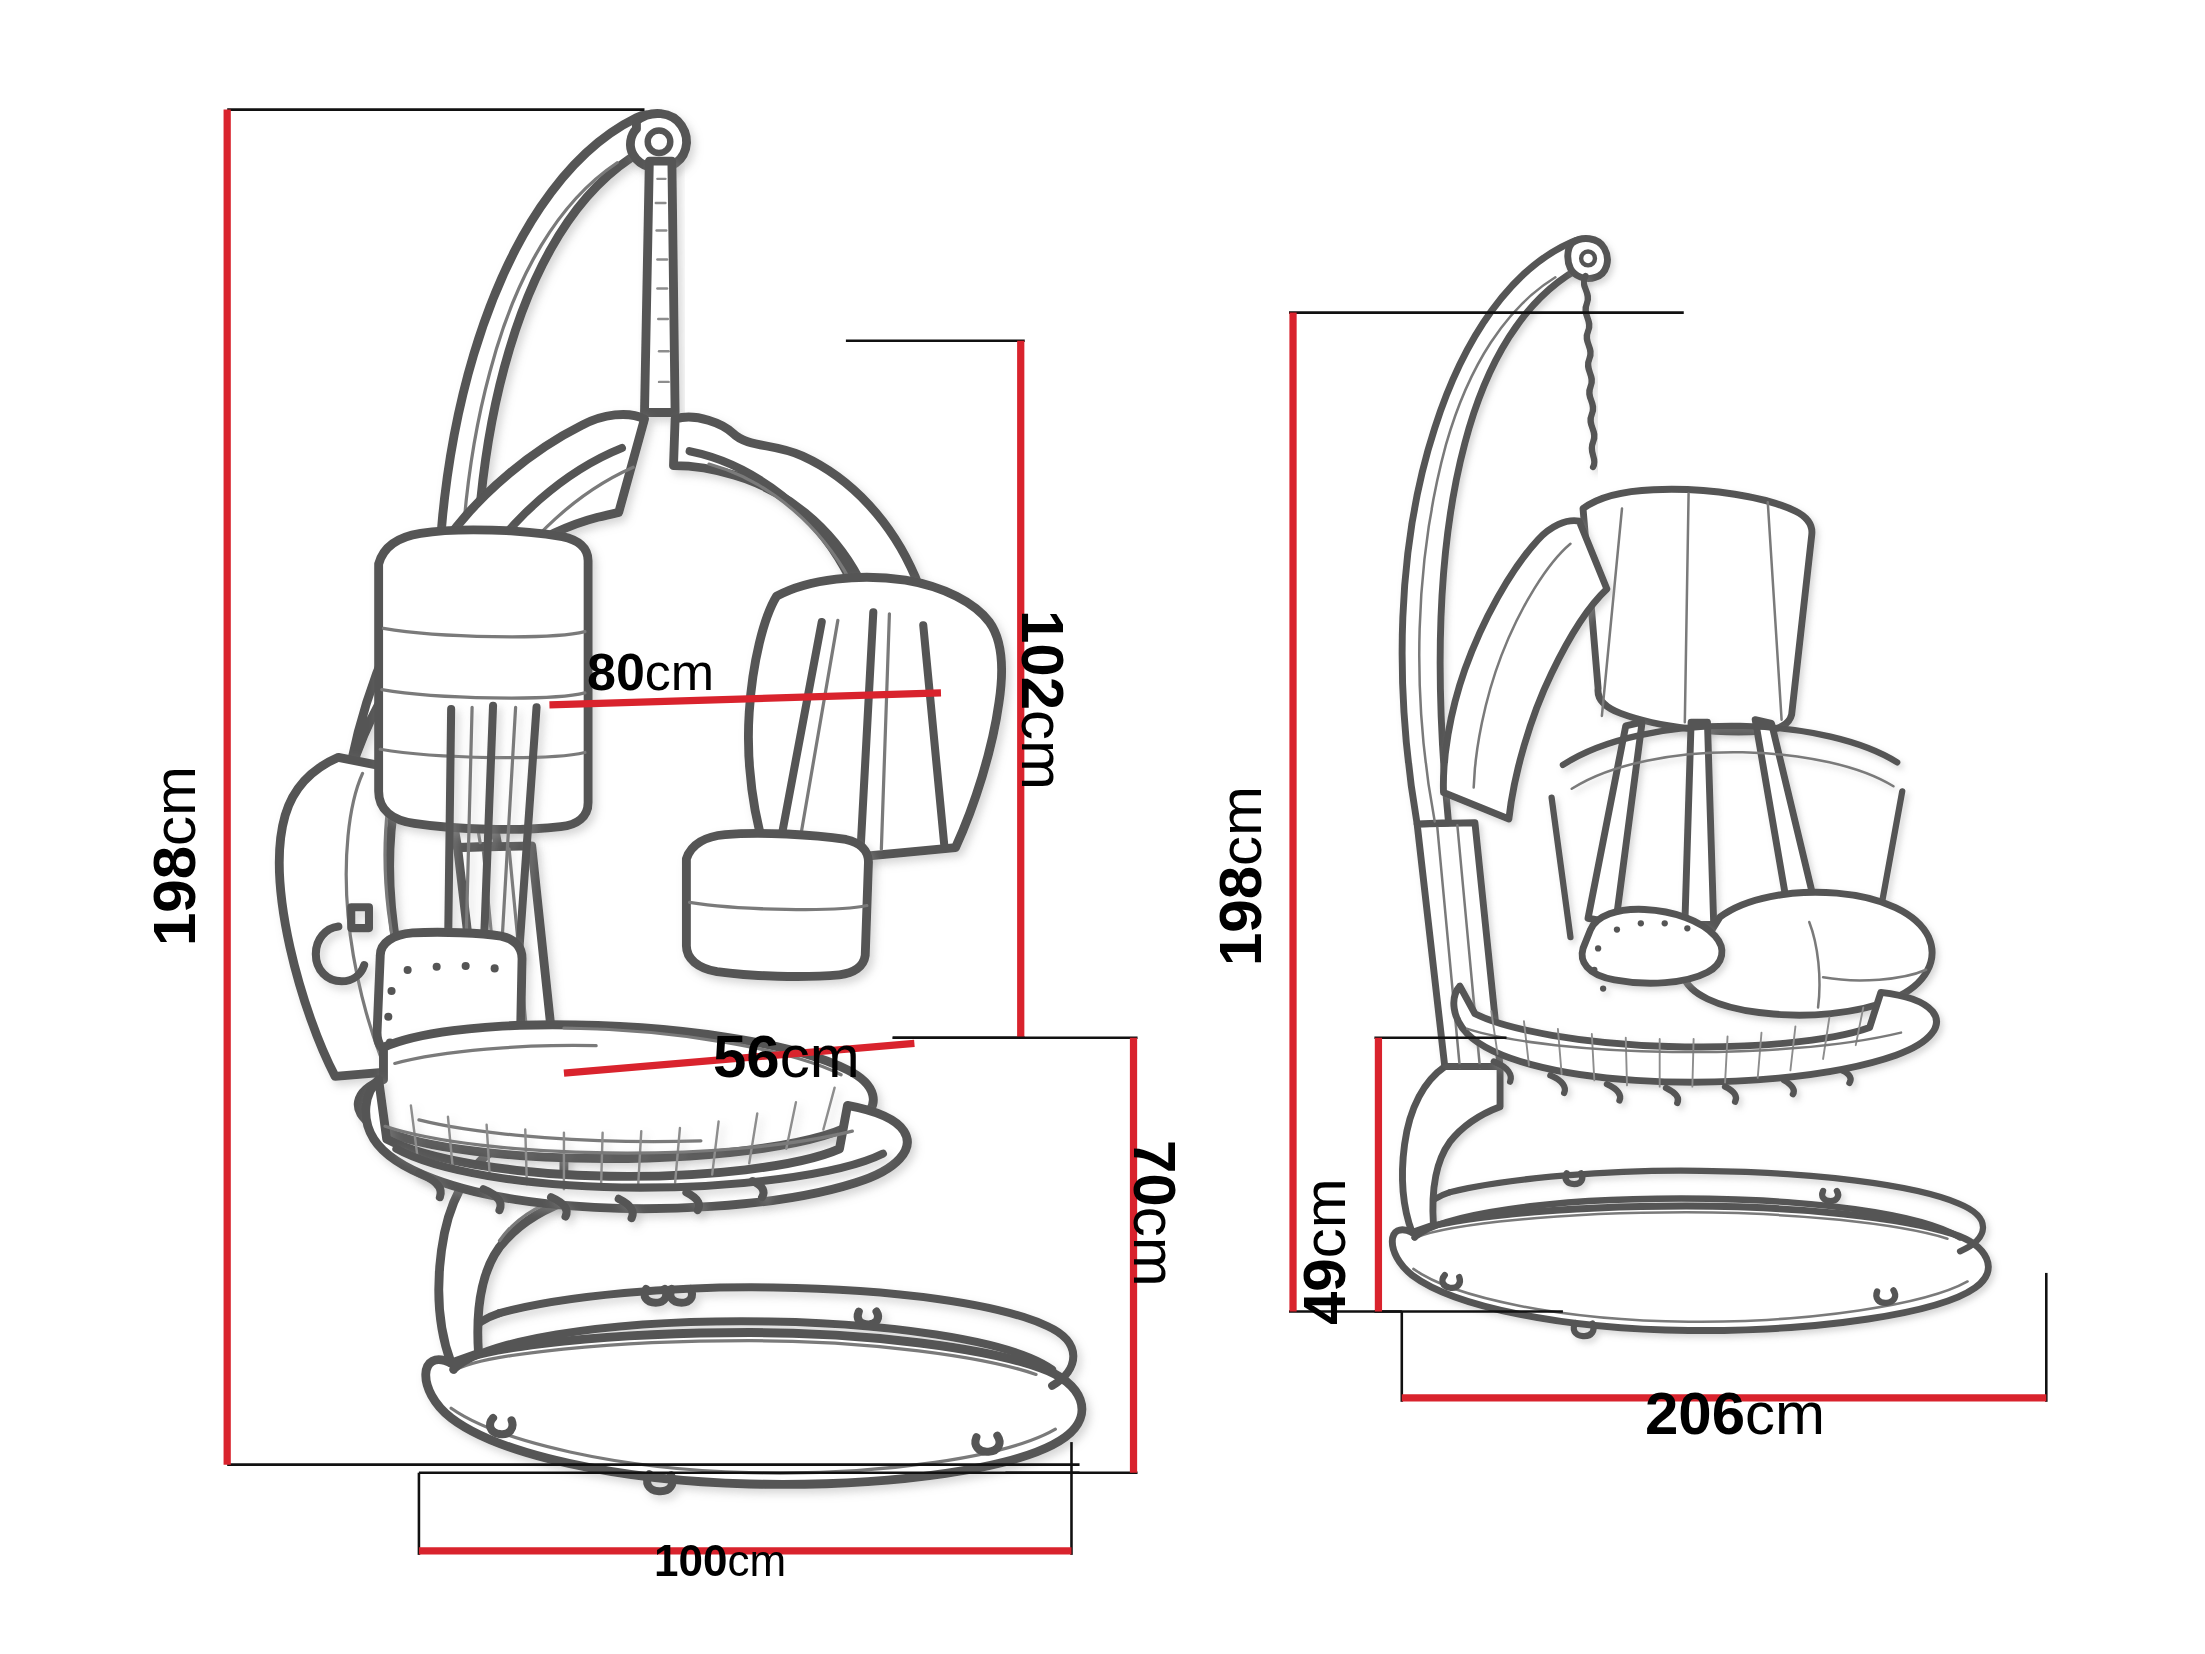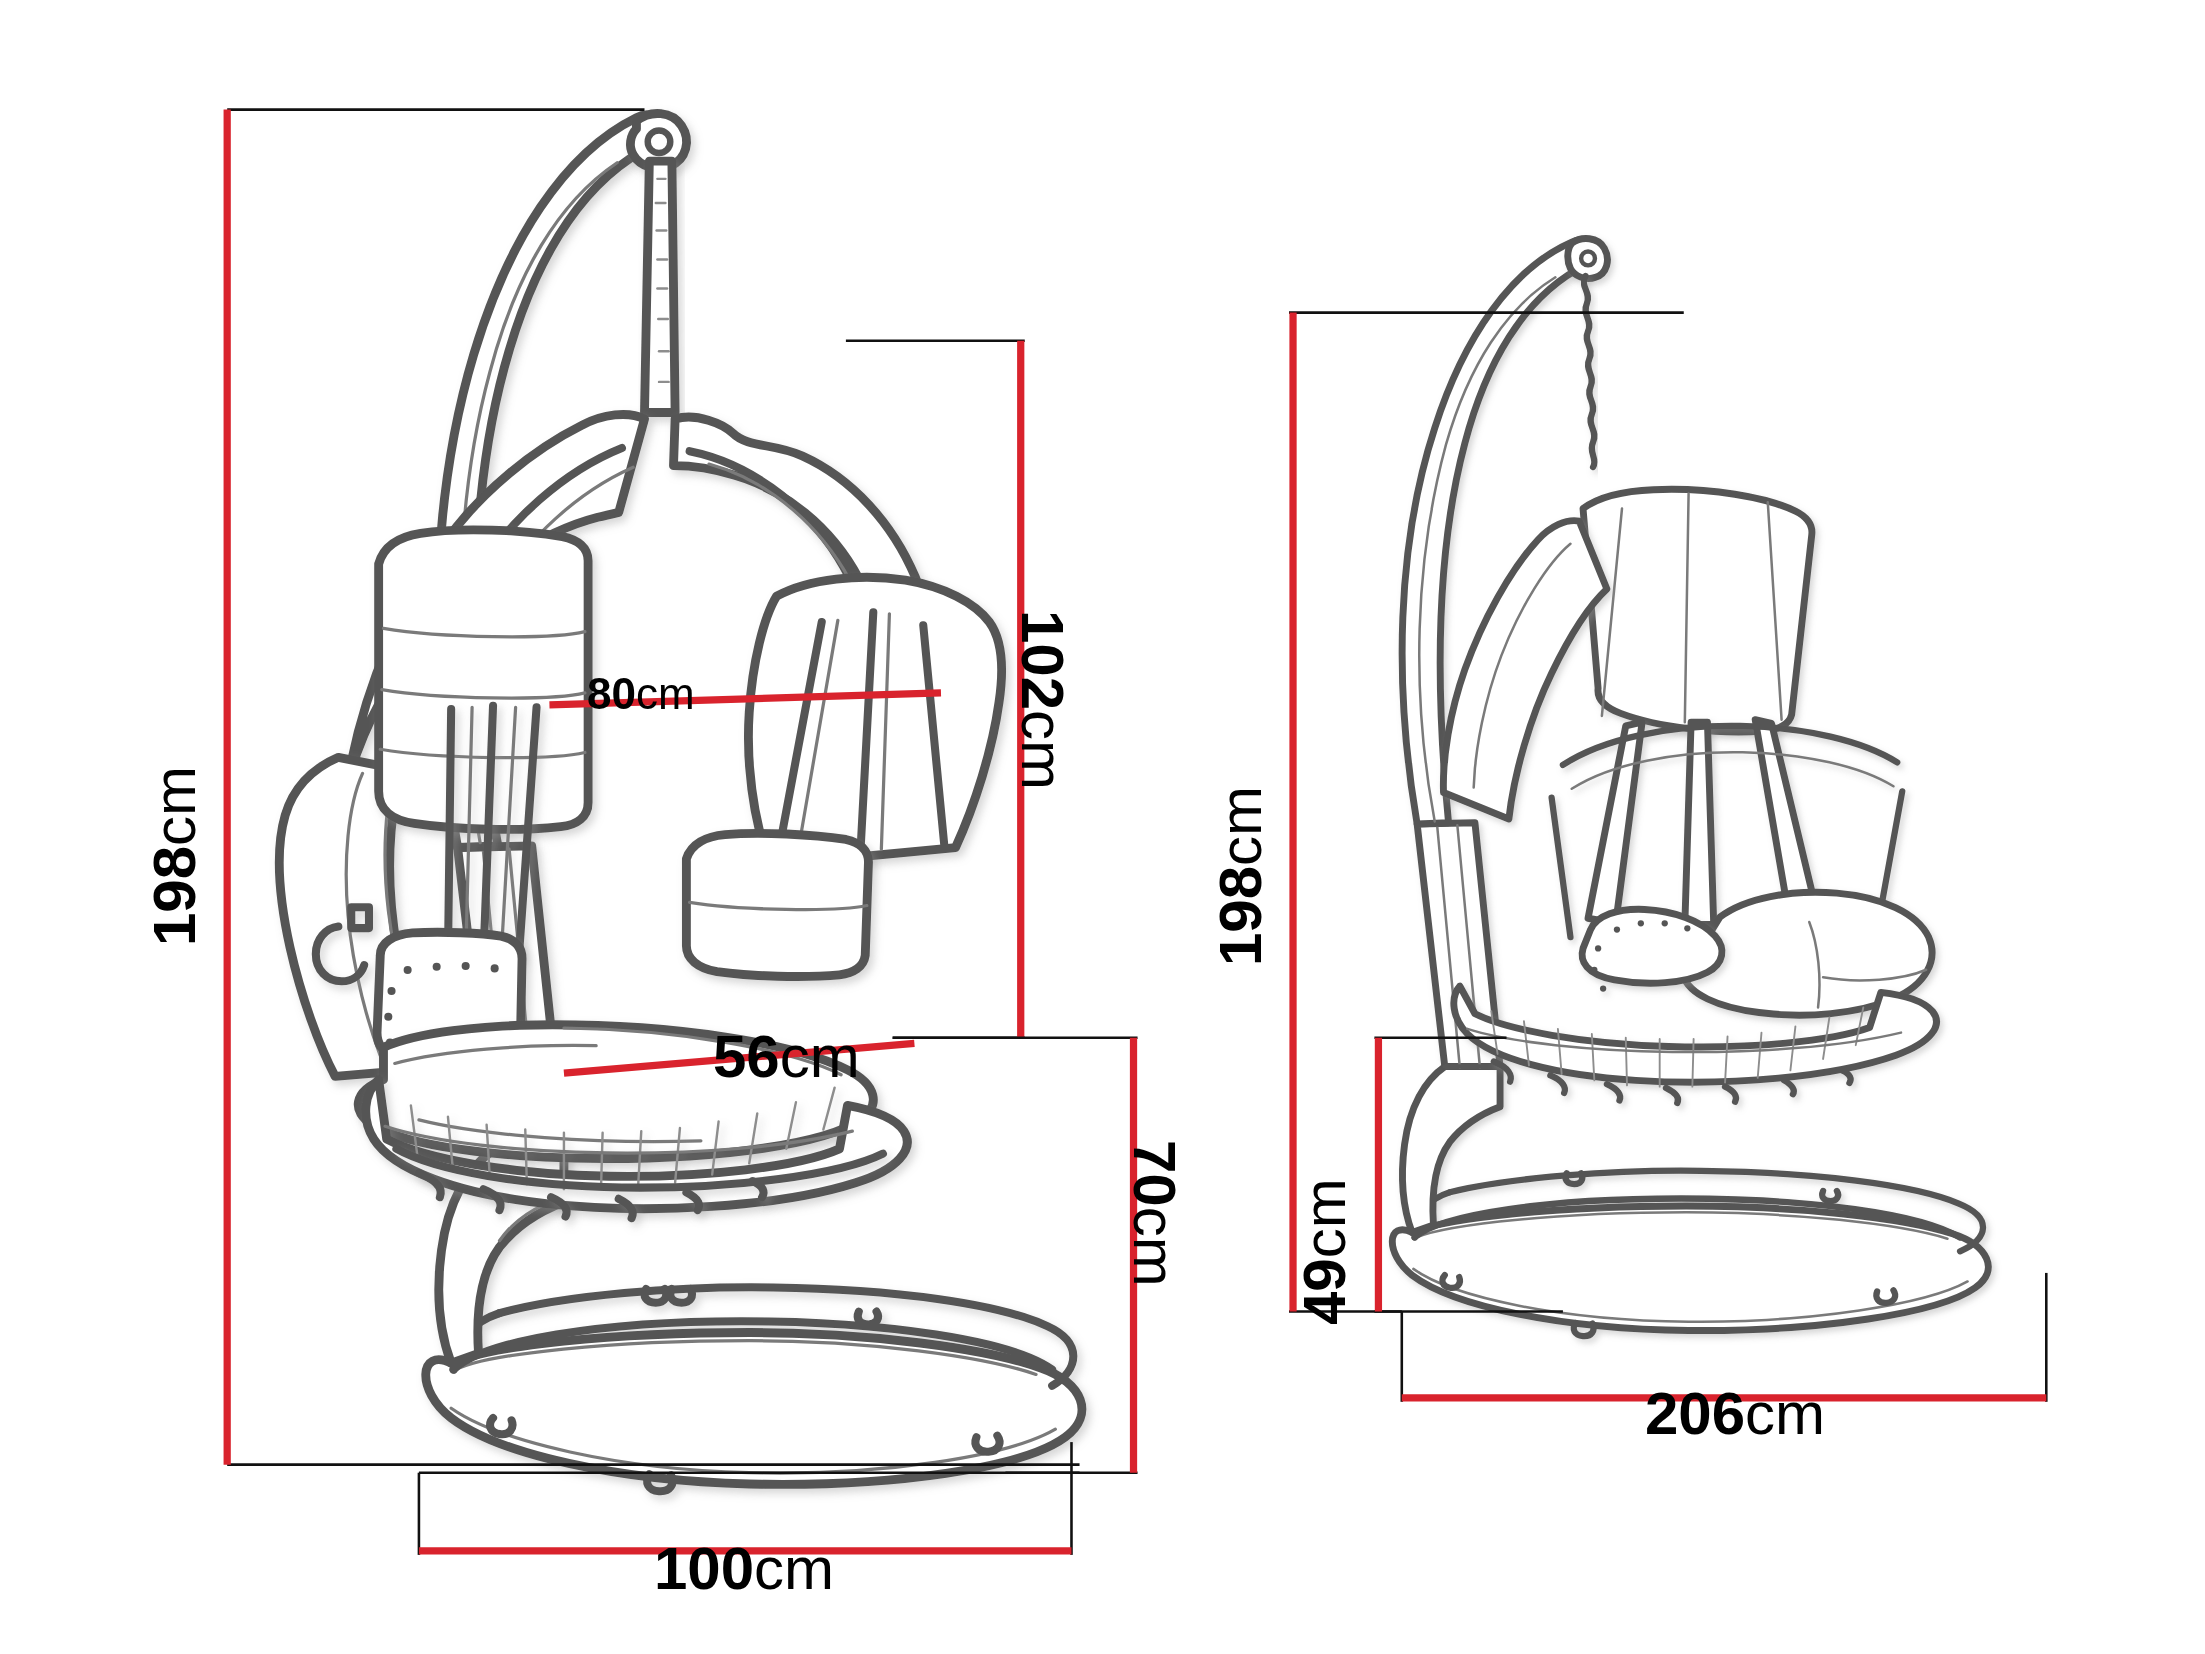--- a/index.html
+++ b/index.html
@@ -540,37 +540,37 @@
       <line class="ext" x1="2540" y1="1580" x2="2540" y2="1740"></line>
       <line class="dim" x1="1740" y1="1735" x2="2540" y2="1735"></line>
     </g>
 
   </svg>
 
   <div class="dim-label rot-up" style="left:205px; top:886px; font-size:60px;">
     <span class="num">198</span><span class="unit">cm</span>
   </div>
 
-  <div class="dim-label" style="left:587px; top:646px; font-size:44px;margin-top:26px;">
+  <div class="dim-label" style="left:587px; top:646px; font-size:52px;">
     <span class="num">80</span><span class="unit">cm</span>
   </div>
 
   <div class="dim-label rot-down" style="left:1072px; top:610px; font-size:60px;">
     <span class="num">102</span><span class="unit">cm</span>
   </div>
 
   <div class="dim-label" style="left:713px; top:1027px; font-size:60px;">
     <span class="num">56</span><span class="unit">cm</span>
   </div>
 
   <div class="dim-label rot-down" style="left:1184px; top:1140px; font-size:60px;">
     <span class="num">70</span><span class="unit">cm</span>
   </div>
 
-  <div class="dim-label" style="left:654px; top:1539px; font-size:60px;">
+  <div class="dim-label" style="left:654px; top:1539px; font-size:44px;">
     <span class="num">100</span><span class="unit">cm</span>
   </div>
 
   <div class="dim-label rot-up" style="left:1271px; top:906px; font-size:60px;">
     <span class="num">198</span><span class="unit">cm</span>
   </div>
 
   <div class="dim-label rot-up" style="left:1355px; top:1265px; font-size:60px;">
     <span class="num">49</span><span class="unit">cm</span>
   </div>

